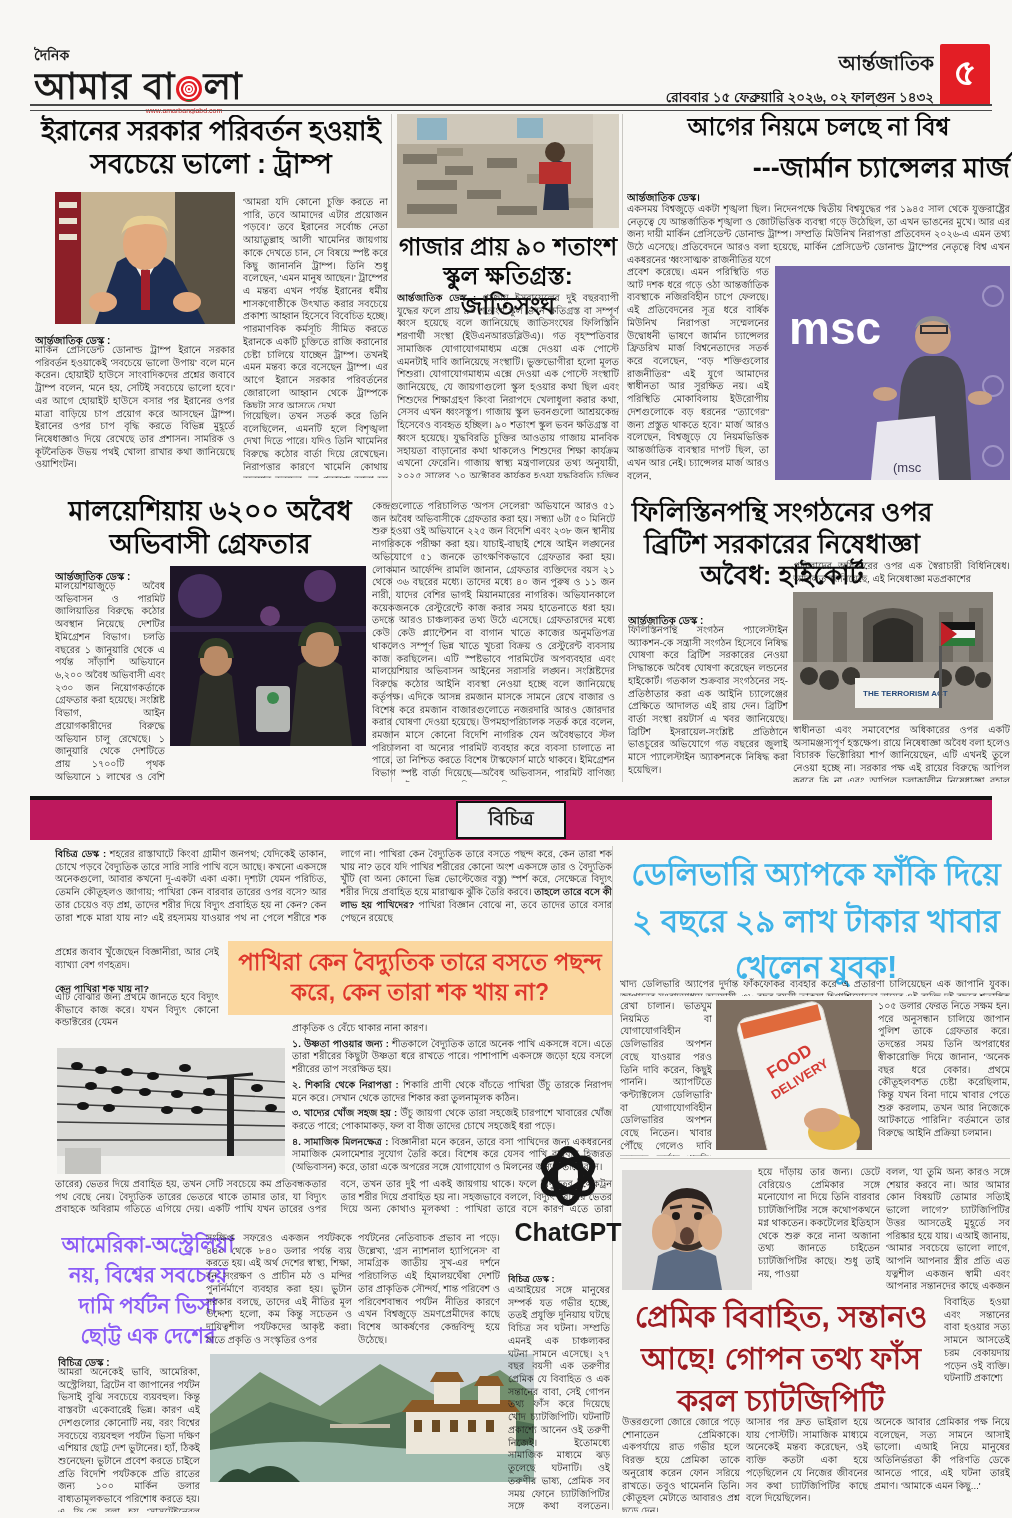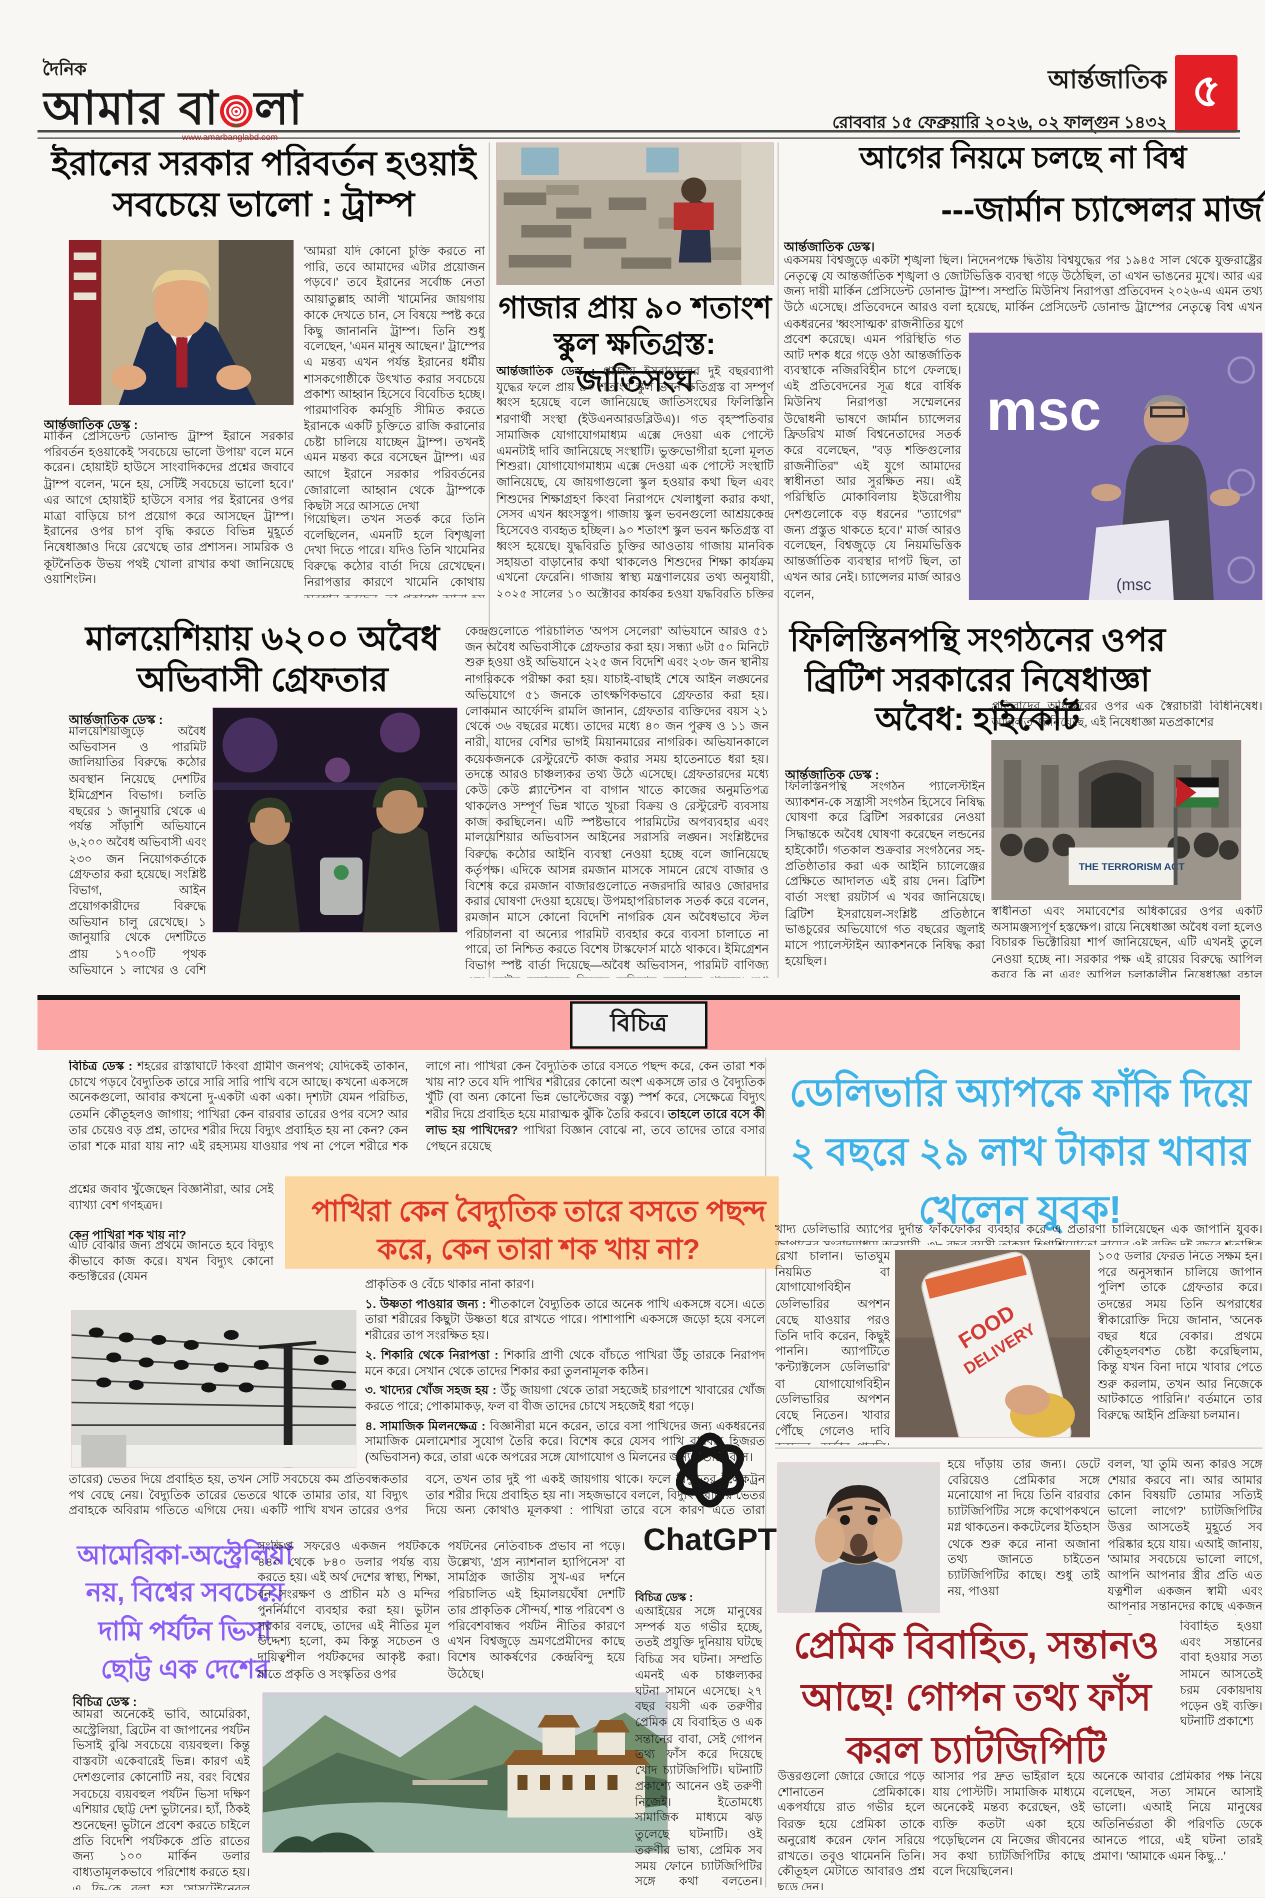--- a/index.html
+++ b/index.html
@@ -17,24 +17,24 @@
                border-top:2px solid #4a4a4a;border-bottom:1px solid #4a4a4a;}
   .mast-daily{font-size:14px;font-weight:bold;}
   .mast-title{font-size:37px;font-weight:bold;letter-spacing:1px;line-height:1;}
   .mast-site{font-size:7px;color:#c02020;text-align:center;margin-top:2px;}
   .mast-flower{display:inline-block;vertical-align:-4px;}
   .hdr-right{text-align:right;}
   .hdr-cat{font-size:20px;font-weight:bold;}
   .hdr-date{font-size:13.5px;font-weight:bold;margin-top:6px;}
   .pagebox{position:absolute;background:#e31e25;color:#fff;display:flex;align-items:center;justify-content:center;
            font-size:36px;font-weight:bold;border-radius:2px;}
-  .band{position:absolute;left:30px;right:20px;top:796px;height:40px;background:#fca5a5;border-top:4px solid #141414;
+  .band{position:absolute;left:30px;right:20px;top:796px;height:40px;background:#be185d;border-top:4px solid #141414;
         display:flex;align-items:center;justify-content:center;}
   .band-box{border:2px solid #111;background:#efefef;padding:1px 30px;font-size:19px;font-weight:bold;}
-  .peachbox{background:#fbd79f;display:flex;align-items:flex-end;justify-content:center;padding-left:11px;}
+  .peachbox{background:#fbd79f;display:flex;align-items:center;justify-content:center;}
   .peachbox .t{color:#df372c;font-weight:bold;font-size:23px;line-height:1.3;text-align:center;}
   .cyan{color:#3fb3e8;}
   .dred{color:#9e1c22;}
   .green{color:#8b5cf6;}
   .photo{background:#f9a8d4;}
   .li{font-size:9.5px;line-height:1.34;text-align:justify;margin-bottom:3px;}
   .li b{font-size:9.5px;}
   .cap-wordmark{font-weight:bold;}
   svg{display:block;}
 </style>

